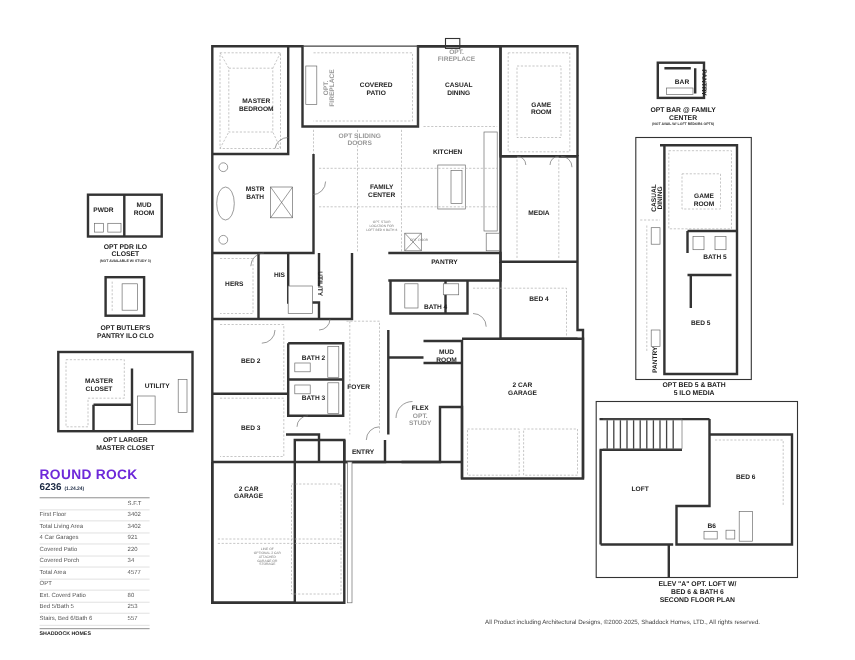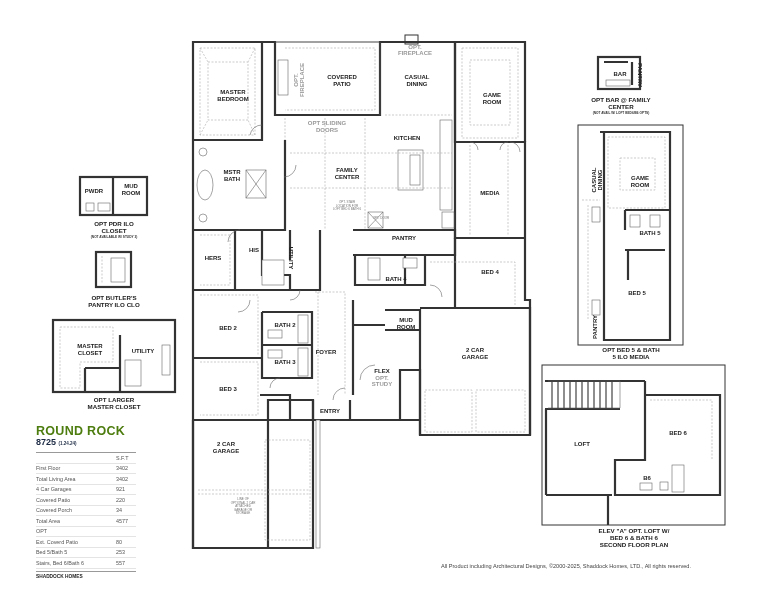--- a/index.html
+++ b/index.html
@@ -12,21 +12,21 @@
   .caption { font-family: "Liberation Sans", sans-serif; font-weight: bold; font-size: 6.2px; fill: #222; text-anchor: middle; }
   .caption-sub { font-family: "Liberation Sans", sans-serif; font-weight: bold; font-size: 3.2px; fill: #333; text-anchor: middle; }
   .wall { fill: none; stroke: #333; stroke-width: 2.2; }
   .wall-thin { fill: none; stroke: #444; stroke-width: 1.2; }
   .dash { fill: none; stroke: #aaa; stroke-width: 0.6; stroke-dasharray: 2 1.5; }
   .fix { fill: #fff; stroke: #666; stroke-width: 0.6; }
   .door { fill: none; stroke: #666; stroke-width: 0.6; }
   .box { fill: none; stroke: #333; stroke-width: 1; }
 
   #info { position: absolute; left: 36px; top: 425px; width: 100px; }
-  .title { font-size: 12.5px; font-weight: bold; color: #4d7c0f; letter-spacing: 0.3px; line-height: 12px; }
+  .title { font-size: 12.5px; font-weight: bold; color: #6d28d9; letter-spacing: 0.3px; line-height: 12px; }
   .subtitle { font-size: 9px; font-weight: bold; color: #1c2a44; line-height: 10px; }
   .subtitle .date { font-size: 4.5px; font-weight: bold; }
   .rule { border-top: 1px solid #999; margin-top: 3px; }
   .row { display: flex; justify-content: space-between; font-size: 5.4px; color: #555; height: 10.5px; align-items: center; border-bottom: 0.5px solid #e4e4e4; }
   .row .v { width: 20px; text-align: left; }
   .brand { font-size: 4.8px; font-weight: bold; color: #222; margin-top: 2px; border-top: 1px solid #999; padding-top: 2px; }
   #copyright { position: absolute; left: 441px; top: 563px; font-size: 5.6px; color: #444; }
 </style>
 </head>
 <body>
@@ -229,21 +229,21 @@
     <text class="room-label" x="582" y="446">LOFT</text>
     <text class="room-label" x="678" y="435">BED 6</text>
     <text class="room-label" x="647" y="480">B6</text>
     <text class="caption" x="634" y="533"><tspan x="634">ELEV "A" OPT. LOFT W/</tspan><tspan x="634" dy="7">BED 6 &amp; BATH 6</tspan><tspan x="634" dy="7">SECOND FLOOR PLAN</tspan></text>
   </g>
 </svg>
 
 <div id="info">
   <div class="title">ROUND ROCK</div>
   <div class="subtitle">
-    <span>8725</span>
+    <span>6236</span>
     <span class="date">(1.24.24)</span>
   </div>
   <div class="rule"></div>
   <div class="row">
       <span></span>
       <span class="v">S.F.T</span>
     </div>
   <div class="row">
       <span>First Floor</span>
       <span class="v">3402</span>

